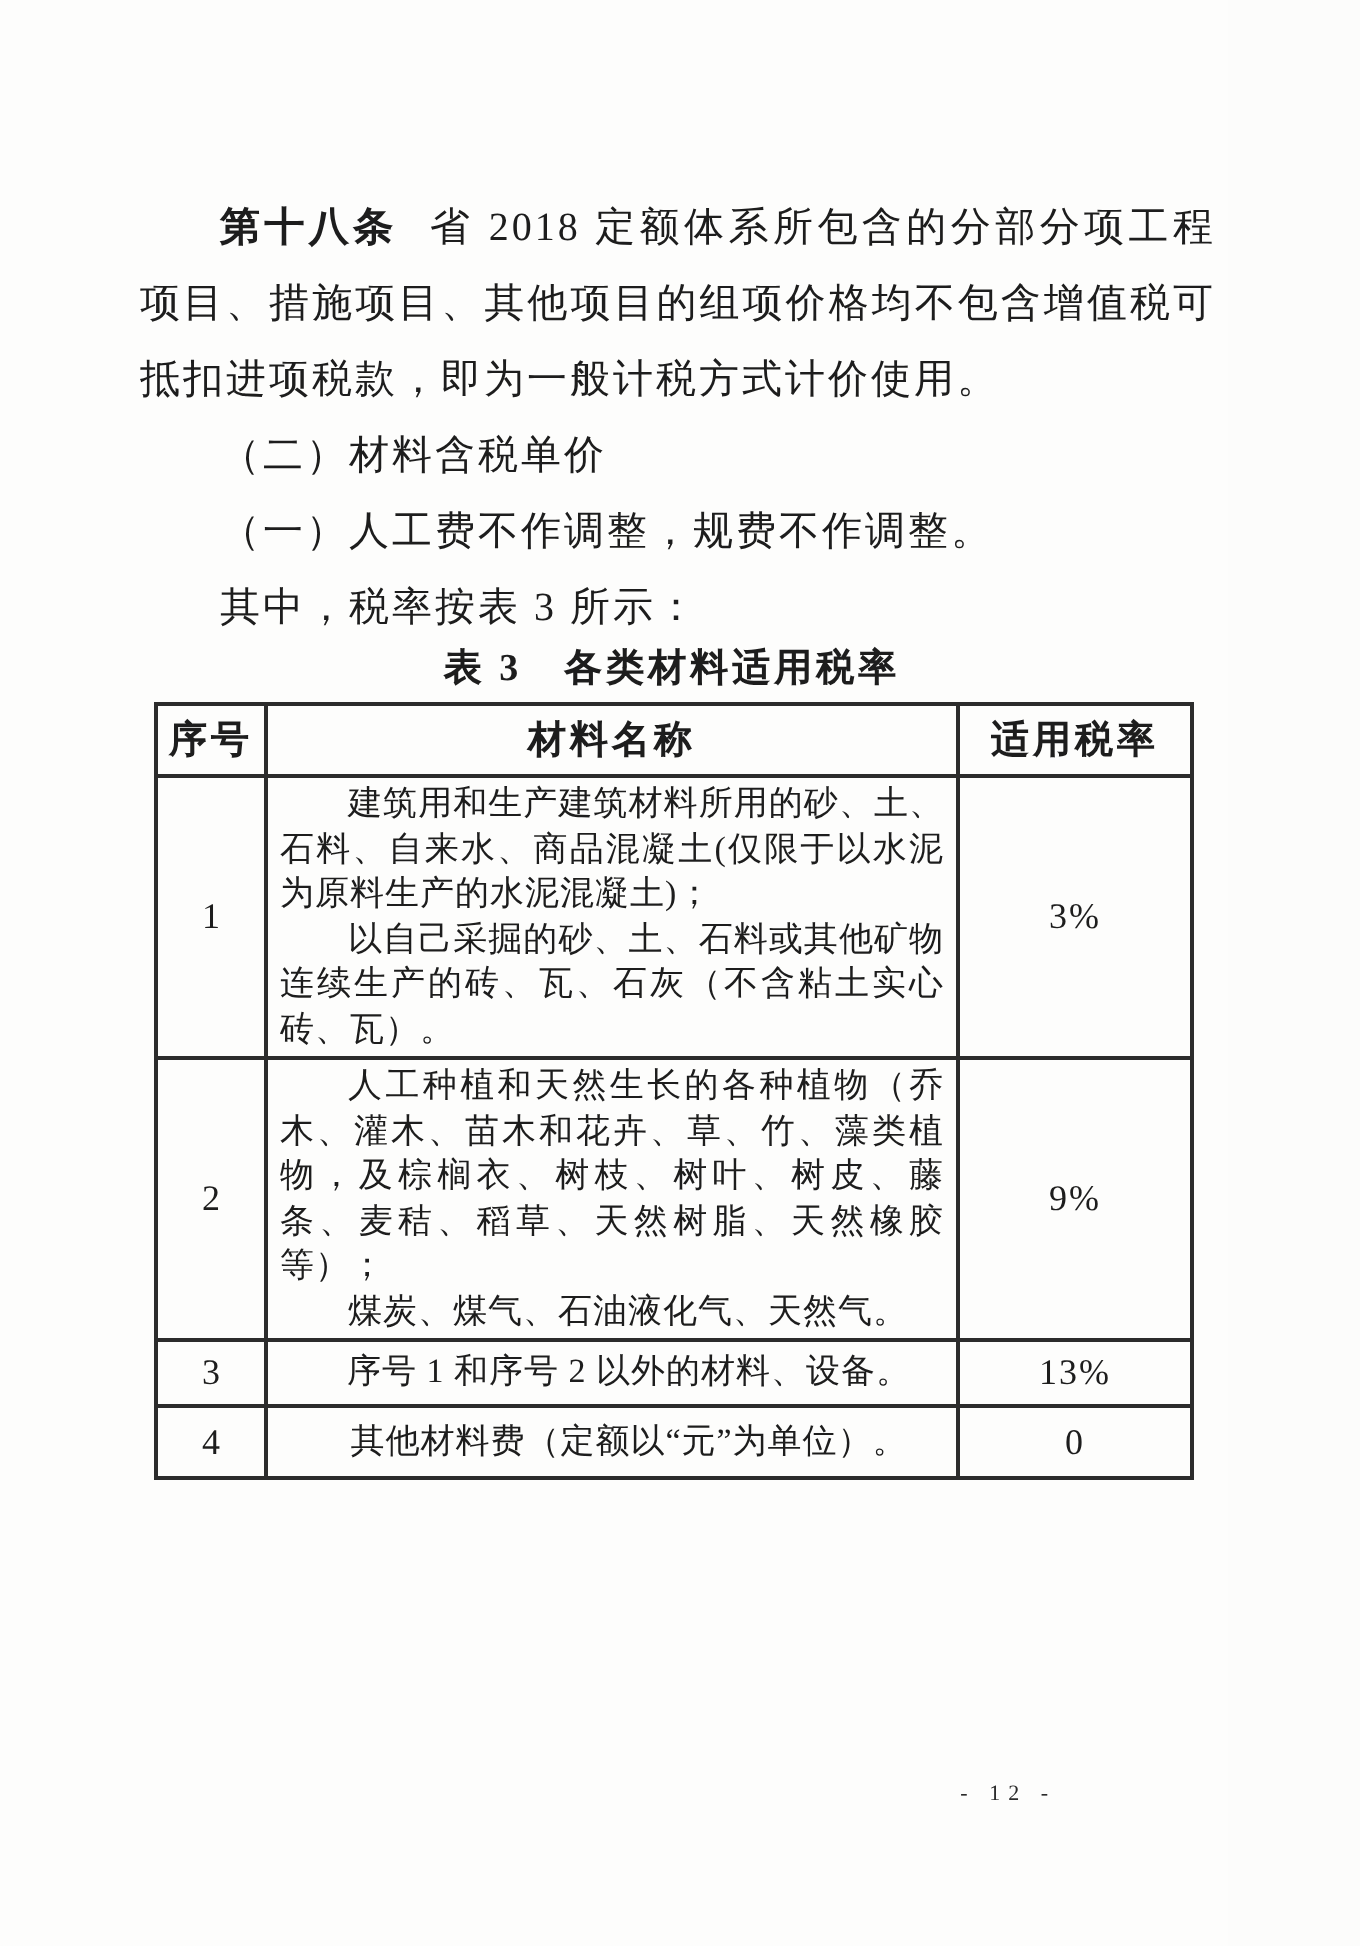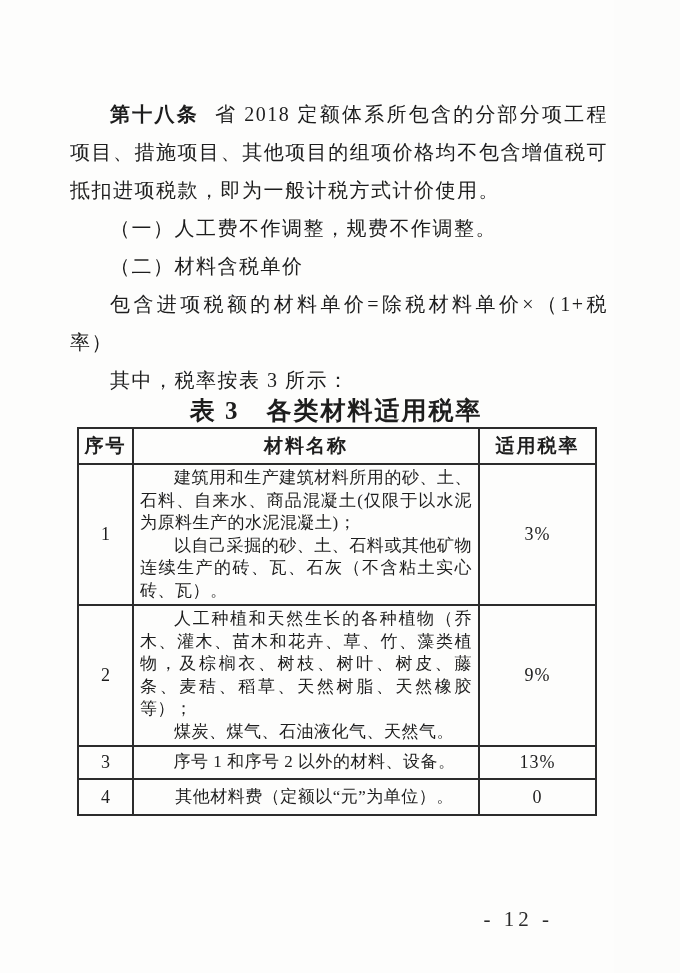--- a/index.html
+++ b/index.html
@@ -25,21 +25,21 @@
     text-indent:2em;
     text-align:justify;
     letter-spacing:1.5px;
   }
   .lead { font-weight:bold; margin-right:0.8em; }
   .table-title {
     width:518px;
     margin:0 0 4px 7px;
     text-align:center;
     font-weight:bold;
-    font-size:25px;
+    font-size:19px;
     line-height:24px;
     letter-spacing:2px;
   }
   table.tax {
     border-collapse:collapse;
     table-layout:fixed;
     width:518px;
     margin-left:7px;
     border-radius:22px;
   }
@@ -77,37 +77,35 @@
     letter-spacing:1px;
   }
   tr.r1 td { height:136px; }
   tr.r2 td { height:114px; }
   tr.r3 td { height:33px; }
   tr.r4 td { height:36px; }
   tr.single td.desc p { text-indent:1em; text-align:center; }
   .page-number {
     position:absolute;
     top:891px;
-    right:61px;
-    font-size:21px;
+    right:86px;
+    font-size:11px;
     letter-spacing:4px;
     color:#2a2a2a;
-    margin-top:16px;
   }
 </style>
 </head>
 <body>
 
 <div class="page">
 
   <div class="body-text">
     <p class="para"><b class="lead">第十八条</b><span>省 2018 定额体系所包含的分部分项工程项目、措施项目、其他项目的组项价格均不包含增值税可抵扣进项税款，即为一般计税方式计价使用。</span></p>
+    <p class="para"><span>（二）材料含税单价</span></p>
     <p class="para"><span>（一）人工费不作调整，规费不作调整。</span></p>
-    <p class="para"><span>（二）材料含税单价</span></p>
-    <p class="para"><span>包含进项税额的材料单价=除税材料单价×（1+税率）</span></p>
     <p class="para"><span>其中，税率按表 3 所示：</span></p>
   </div>
 
   <div class="table-title">表 3　各类材料适用税率</div>
 
   <table class="tax">
     <colgroup>
       <col class="c-no">
       <col class="c-desc">
       <col class="c-rate">

